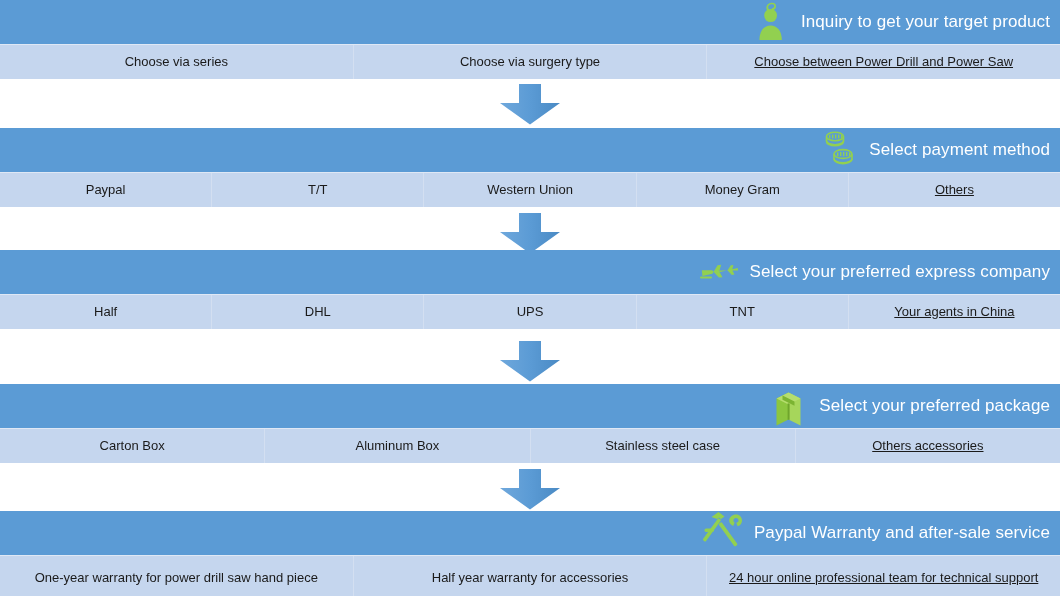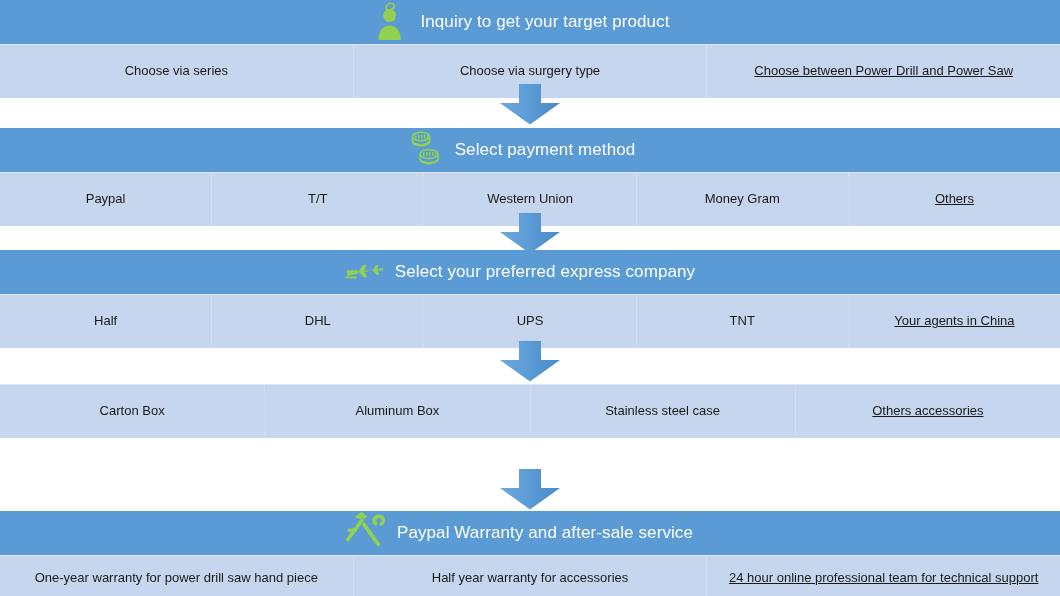--- a/index.html
+++ b/index.html
@@ -26,21 +26,21 @@
     position: absolute;
     left: 0;
   }
 
   .step-header {
     width: 1060px;
     height: 44px;
     background: #5B9BD5;
     display: flex;
     align-items: center;
-    justify-content: center;
+    justify-content: flex-end;
     box-sizing: border-box;
     position: relative;
   }
 
   .step-header .hdr-inner {
     display: flex;
     align-items: center;
     gap: 10px;
     transform: translateX(-10px);
   }
@@ -82,21 +82,21 @@
     text-align: center;
     font-size: 13px;
     color: #1a1a1a;
     padding: 4px 6px;
     box-sizing: border-box;
     border-right: 1px solid #d3dff1;
     line-height: 1.25;
   }
   .option-cell:last-child { border-right: none; text-decoration: underline; }
 
-  .row-h41 { height: 54px; }
+  .row-h41 { height: 35px; }
   .row-h45 { height: 45px; }
 
   
   .arrow-wrap {
     width: 1060px;
     position: absolute;
     left: 0;
     display: flex;
     justify-content: center;
     pointer-events: none;
@@ -224,20 +224,34 @@
           <stop offset="0" stop-color="#6FA8DC"></stop>
           <stop offset="0.5" stop-color="#5B9BD5"></stop>
           <stop offset="1" stop-color="#4A8AC4"></stop>
         </linearGradient>
       </defs>
       <path d="M20 0 H42 V19 H61 L31 40.5 L1 19 H20 Z" fill="url(#ag3)"></path>
     </svg>
   </div>
 
   <div class="step" style="top:384px;">
+    <div class="step-header">
+      <div class="hdr-inner">
+        <span class="step-icon">
+          <svg width="36" height="42" viewBox="0 0 36 42">
+            <path d="M5.5 13.5 L17.5 7.5 L17.5 34.5 L5.5 40.5 Z" fill="#8CC63F"></path>
+            <path d="M17.5 7.5 L29.5 13.5 L29.5 40.5 L17.5 34.5 Z" fill="#A6D65B"></path>
+            <path d="M5.5 13.5 L17.5 7.5 L29.5 13.5 L17.5 19.5 Z" fill="#B5DE6E"></path>
+            <path d="M11.5 10.5 L23.5 16.5 L23.5 20.8 L11.5 14.8 Z" fill="#7BB432"></path>
+            <rect x="16.6" y="18.4" width="2" height="16.4" fill="#6FA52C"></rect>
+          </svg>
+        </span>
+        <span class="step-title">Select your preferred package</span>
+      </div>
+    </div>
     <div class="options-row row-h41">
       <div class="option-cell">Carton Box</div>
       <div class="option-cell">Aluminum Box</div>
       <div class="option-cell">Stainless steel case</div>
       <div class="option-cell">Others accessories</div>
     </div>
   </div>
 
   <div class="arrow-wrap" style="top:469px;">
     <svg class="arrow" viewBox="0 0 62 41">

